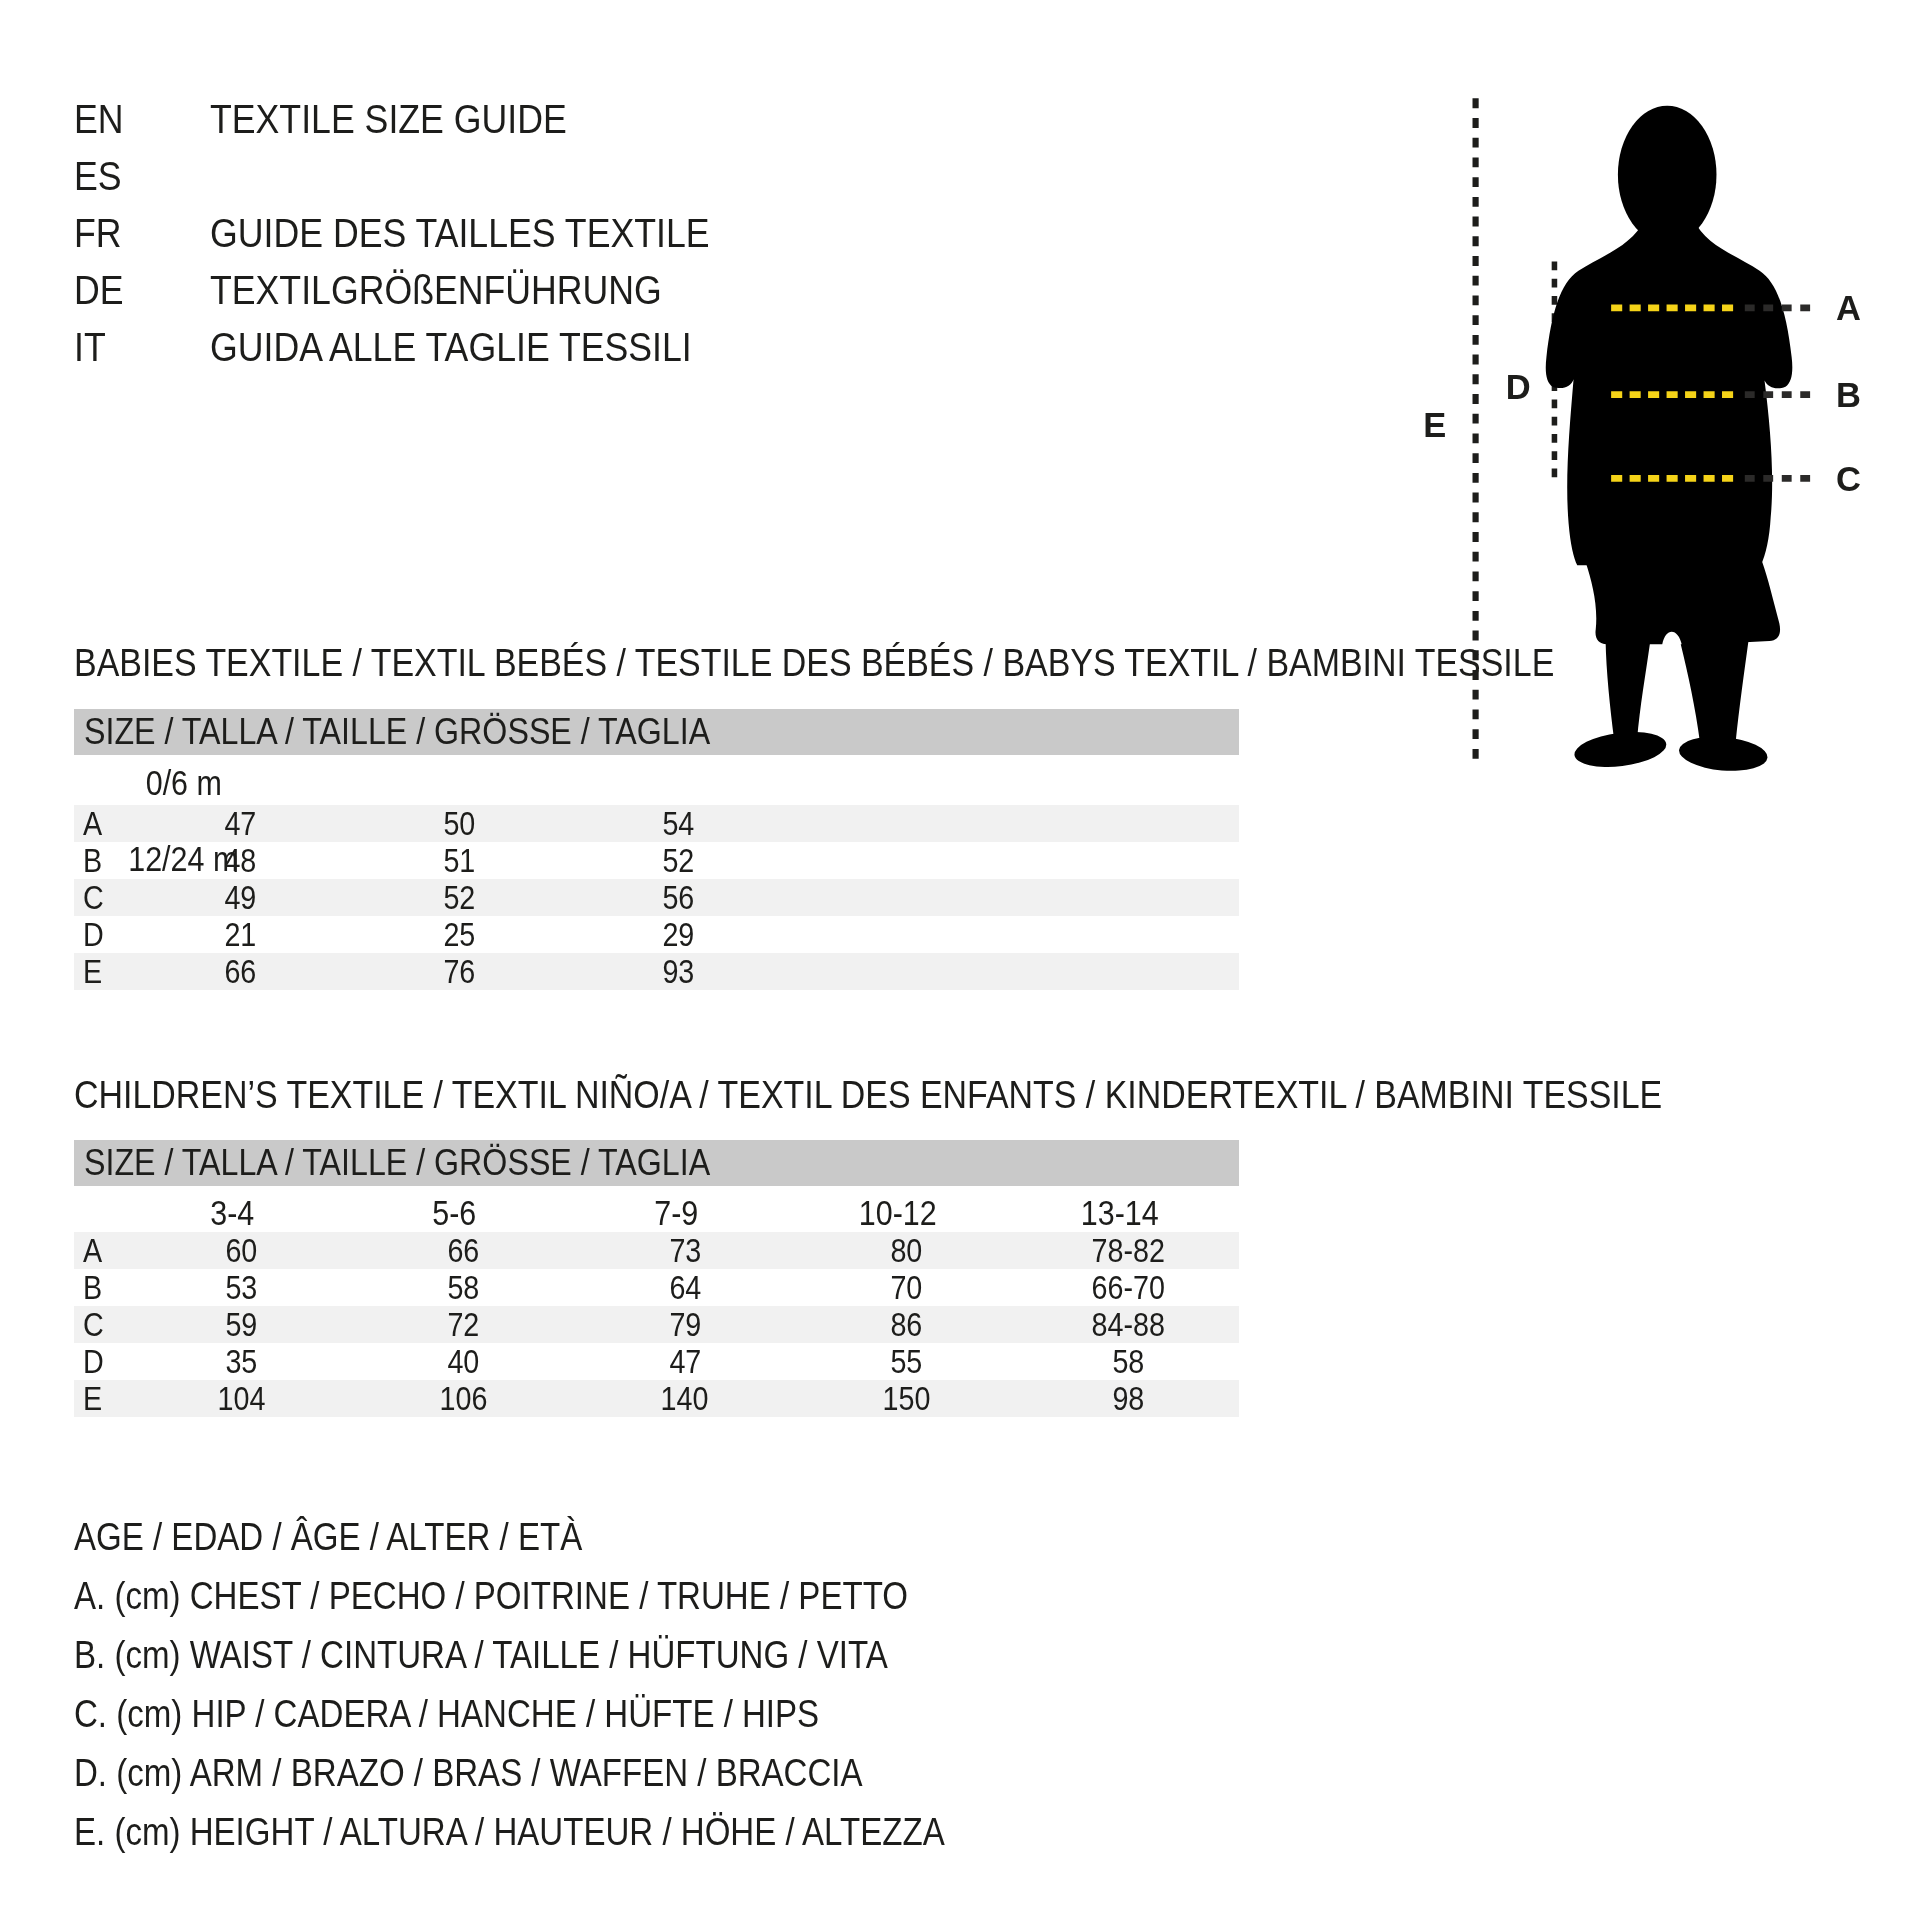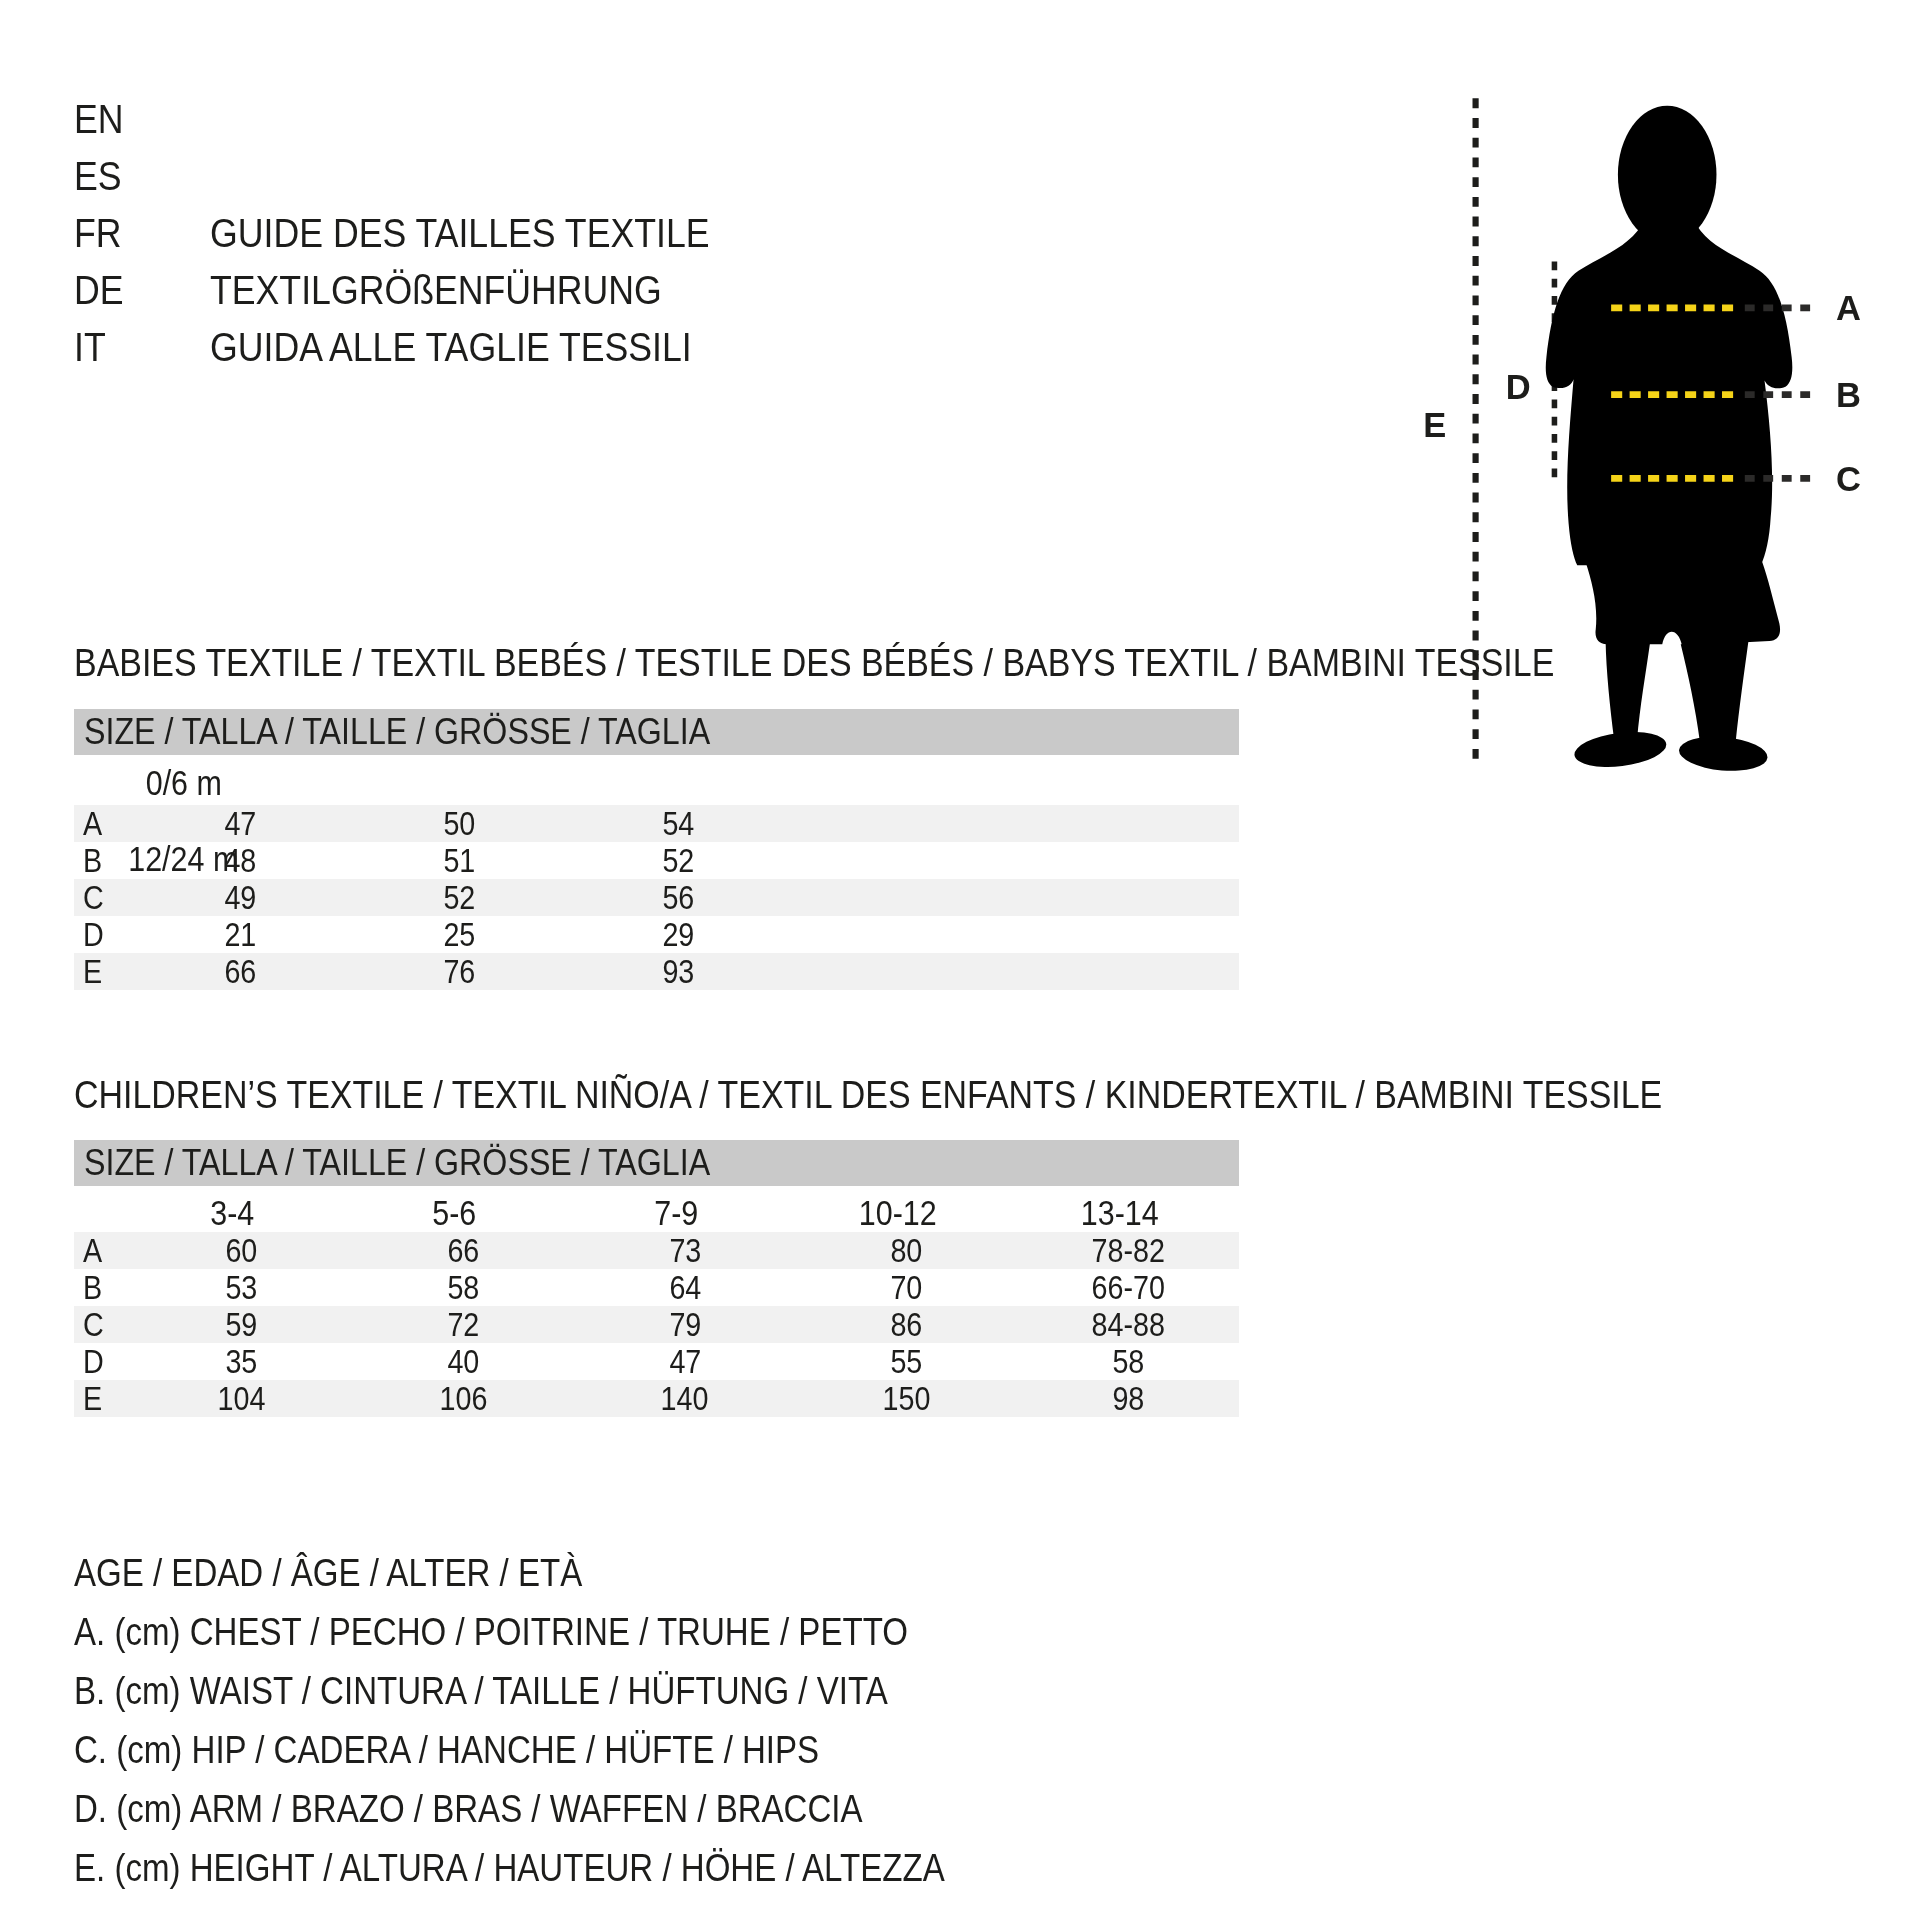--- a/index.html
+++ b/index.html
@@ -34,35 +34,36 @@
   .trow{display:flex;height:37px;line-height:37px;font-size:33px;}
   .tlabel{width:57px;padding-left:8.6px;box-sizing:border-box;text-align:left;}
   .tcell-b{width:219px;text-align:center;}
   .tcell-c{width:222px;text-align:center;}
   .spacer-b{width:57px;}
   .spacer-c{width:47px;}
   .hcell-b{width:219px;text-align:center;}
   .hcell-c{width:222px;text-align:center;}
 
   
-  .legend{position:absolute;left:74px;top:1508px;margin-top:36px;}
+  .legend{position:absolute;left:74px;top:1508px;}
   .legend-row{height:59px;line-height:59px;font-size:38px;}
 
   
   .figure{position:absolute;left:1417px;top:86px;}
   .fig-letter{font-family:"Liberation Sans",sans-serif;font-weight:700;font-size:56px;}
 </style>
 </head>
 <body>
 
 <div class="page">
 
   <div class="langs">
     <div class="lang-row">
       <div class="lang-code"><span class="cnL">EN</span></div>
+      <div class="lang-title"><span class="cnL">TEXTILE SIZE GUIDE</span></div>
     </div>
     <div class="lang-row">
       <div class="lang-code"><span class="cnL">ES</span></div>
     </div>
     <div class="lang-row">
       <div class="lang-code"><span class="cnL">FR</span></div>
       <div class="lang-title"><span class="cnL">GUIDE DES TAILLES TEXTILE</span></div>
     </div>
     <div class="lang-row">
       <div class="lang-code"><span class="cnL">DE</span></div>

